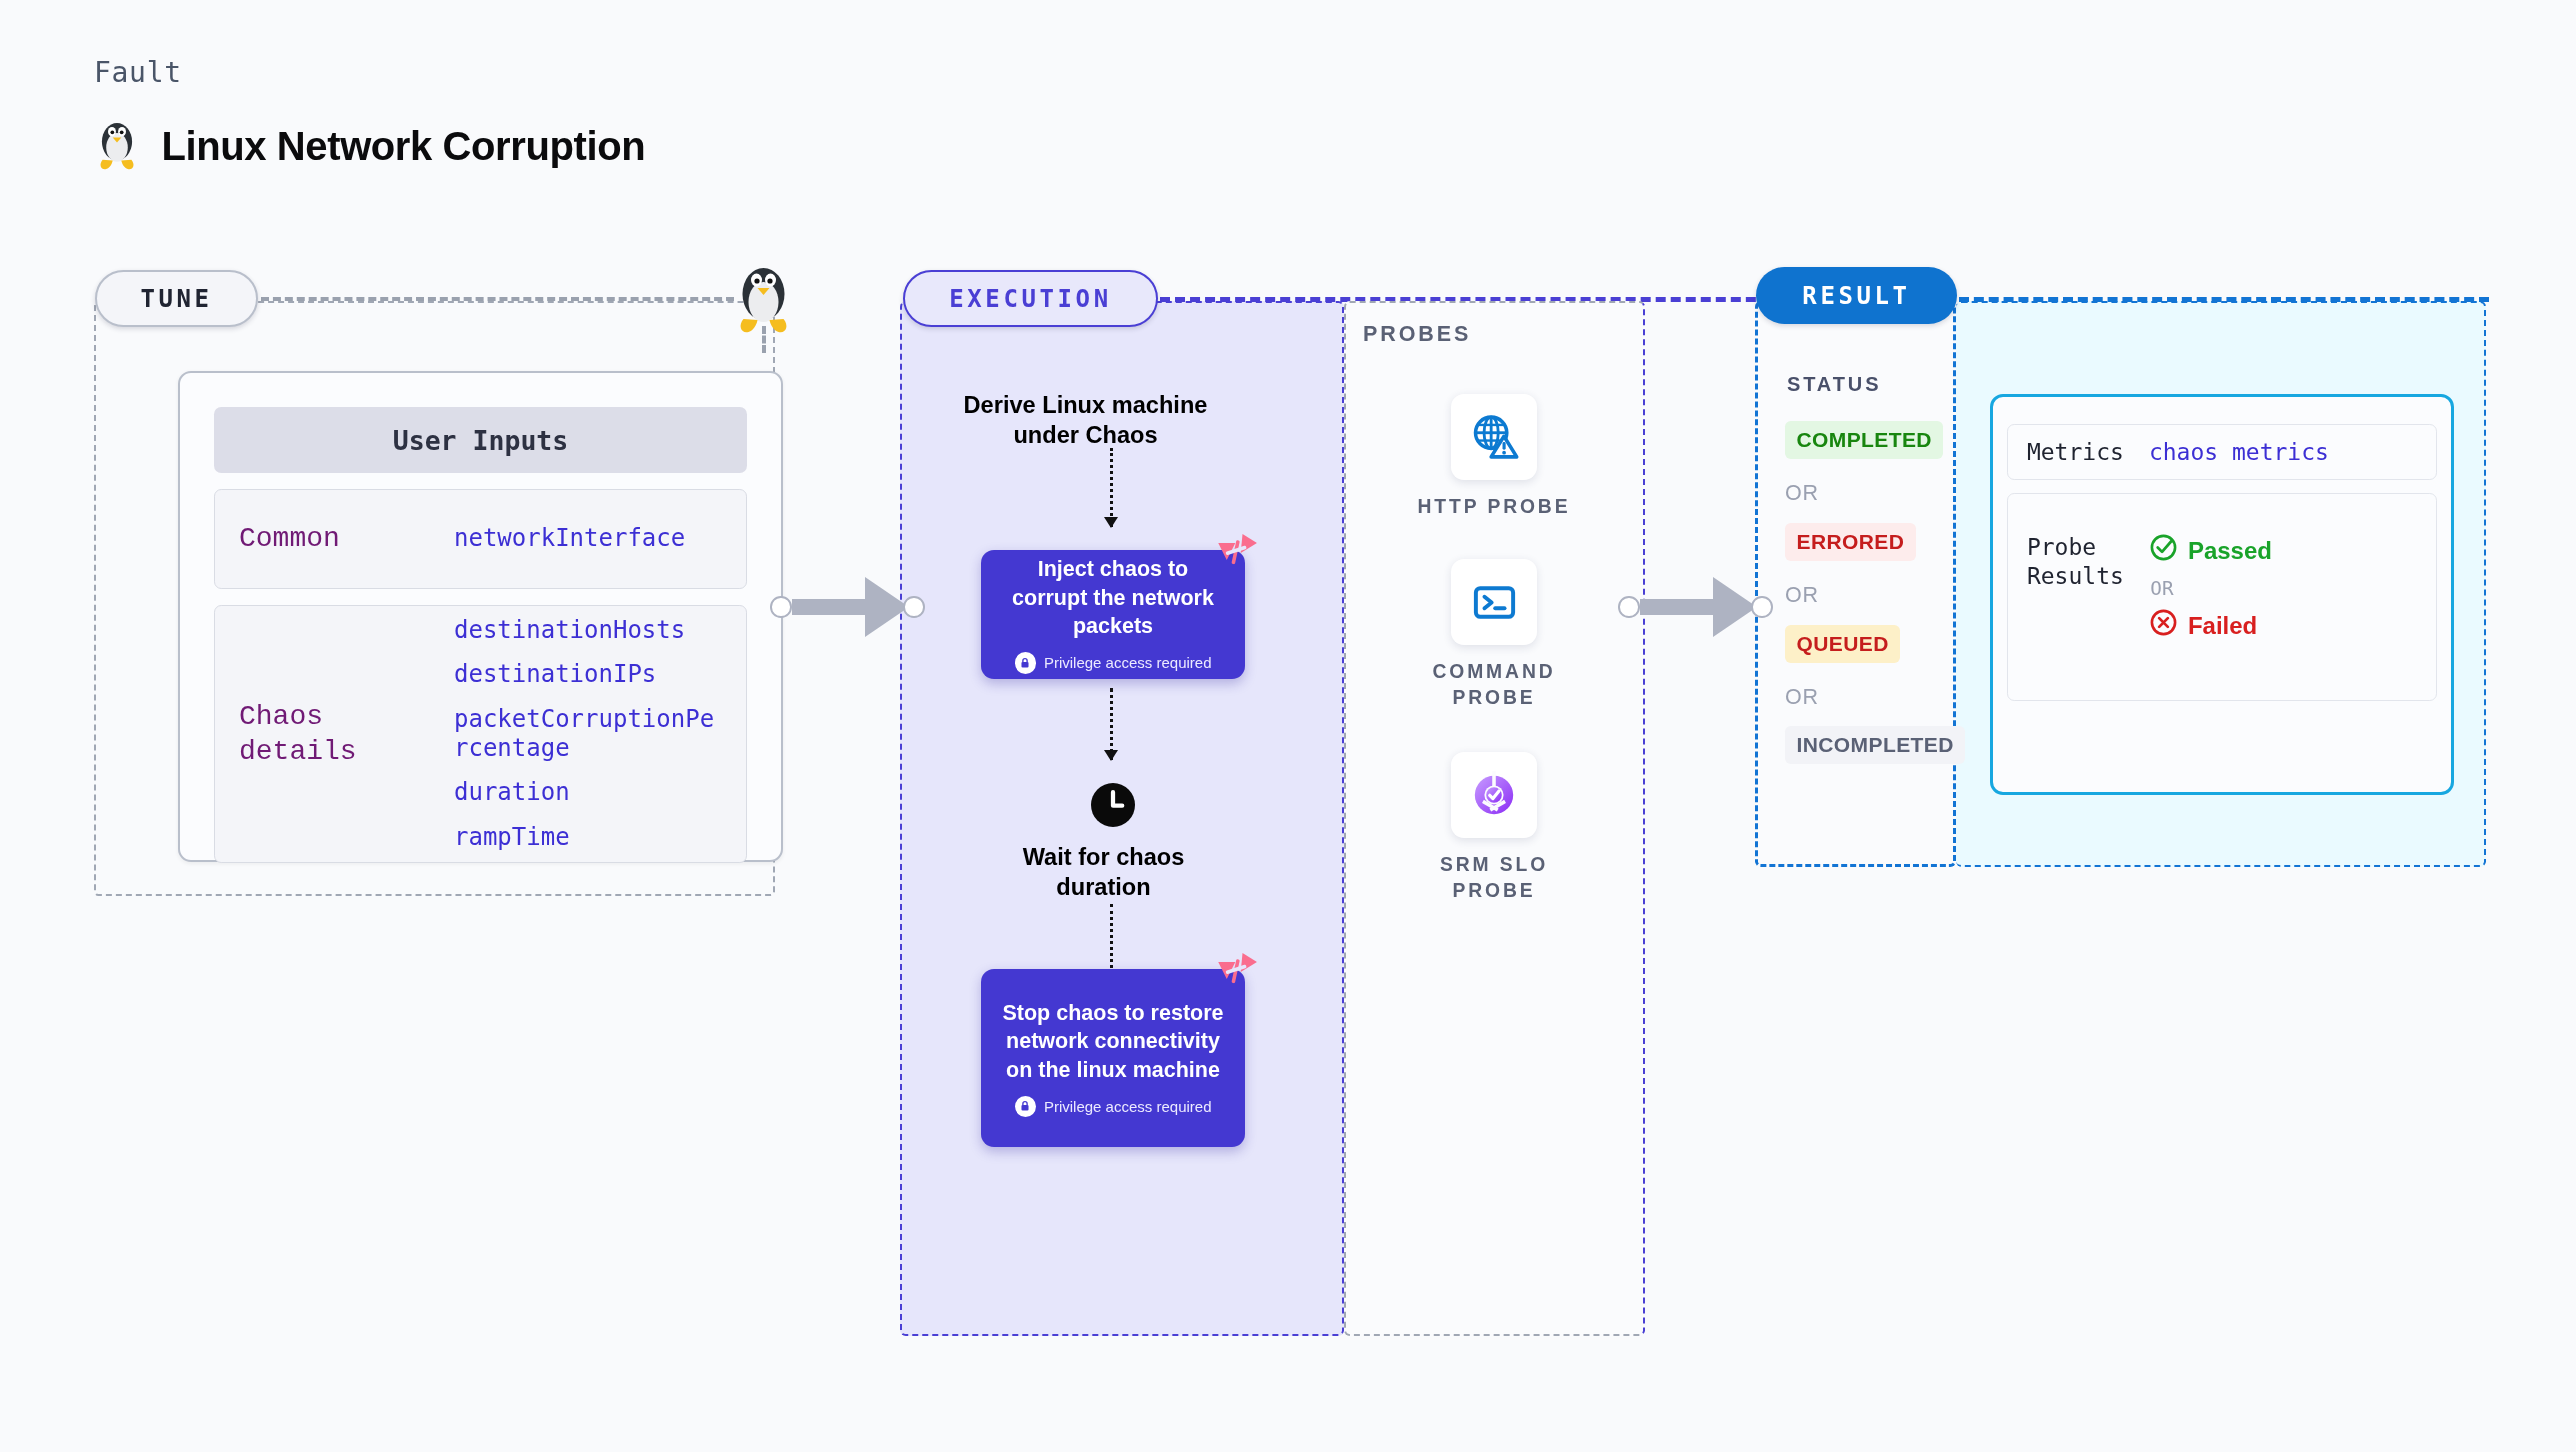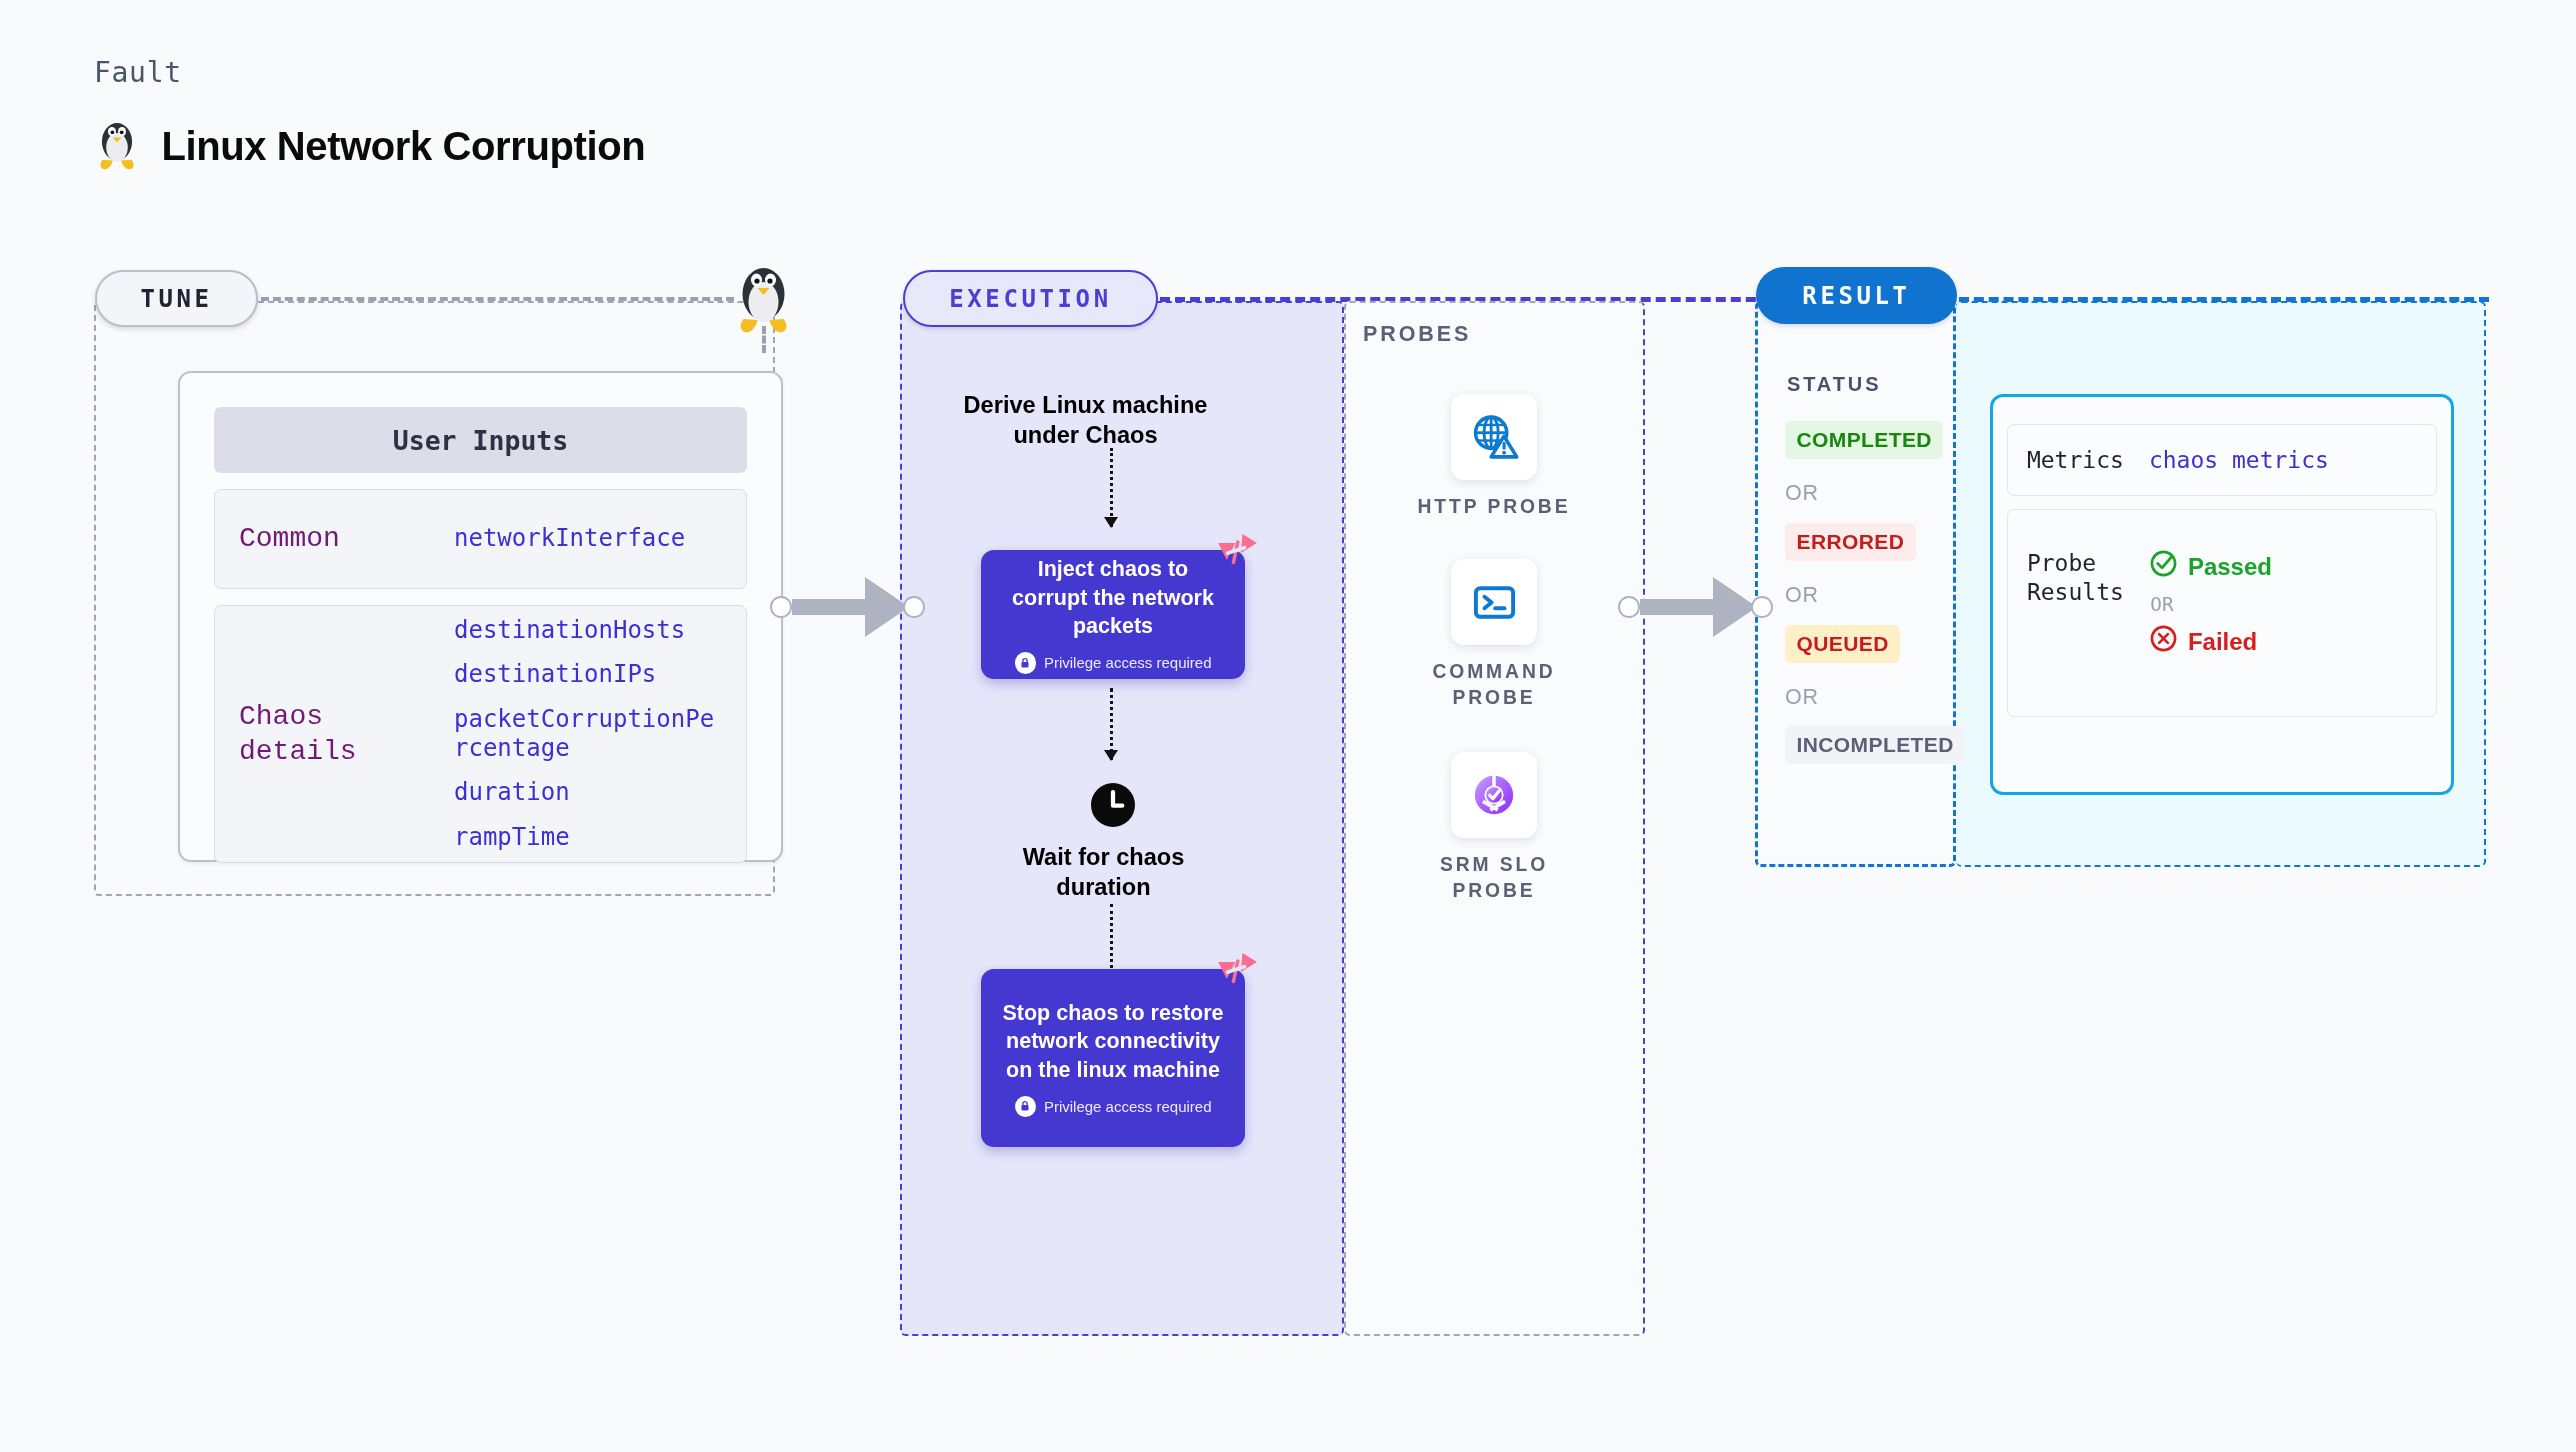--- a/index.html
+++ b/index.html
@@ -392,21 +392,21 @@
   <div class="badge" style="top:421px; background:#e3f7e3; color:#18860f;">COMPLETED</div>
   <div class="or-text" style="top:481px;">OR</div>
   <div class="badge" style="top:523px; background:#fdecec; color:#c51d1d;">ERRORED</div>
   <div class="or-text" style="top:583px;">OR</div>
   <div class="badge" style="top:625px; background:#fdf0c8; color:#c51d1d;">QUEUED</div>
   <div class="or-text" style="top:685px;">OR</div>
   <div class="badge" style="top:726px; background:#f2f3f7; color:#5a6175;">INCOMPLETED</div>
 
   <div class="out-card">
 
-    <div class="out-row" style="height:72px">
+    <div class="out-row" style="height:56px">
       <div class="out-key">Metrics</div>
       <div class="out-val-mono">chaos metrics</div>
     </div>
 
     <div class="out-row" style="height:208px; align-items:flex-start; padding-top:39px;">
       <div class="out-key">Probe Results</div>
       <div class="pr-col">
         <div class="pr-line" style="color:#19a32a;">
           <span>
             <svg width="29" height="29" viewBox="0 0 40 40">

